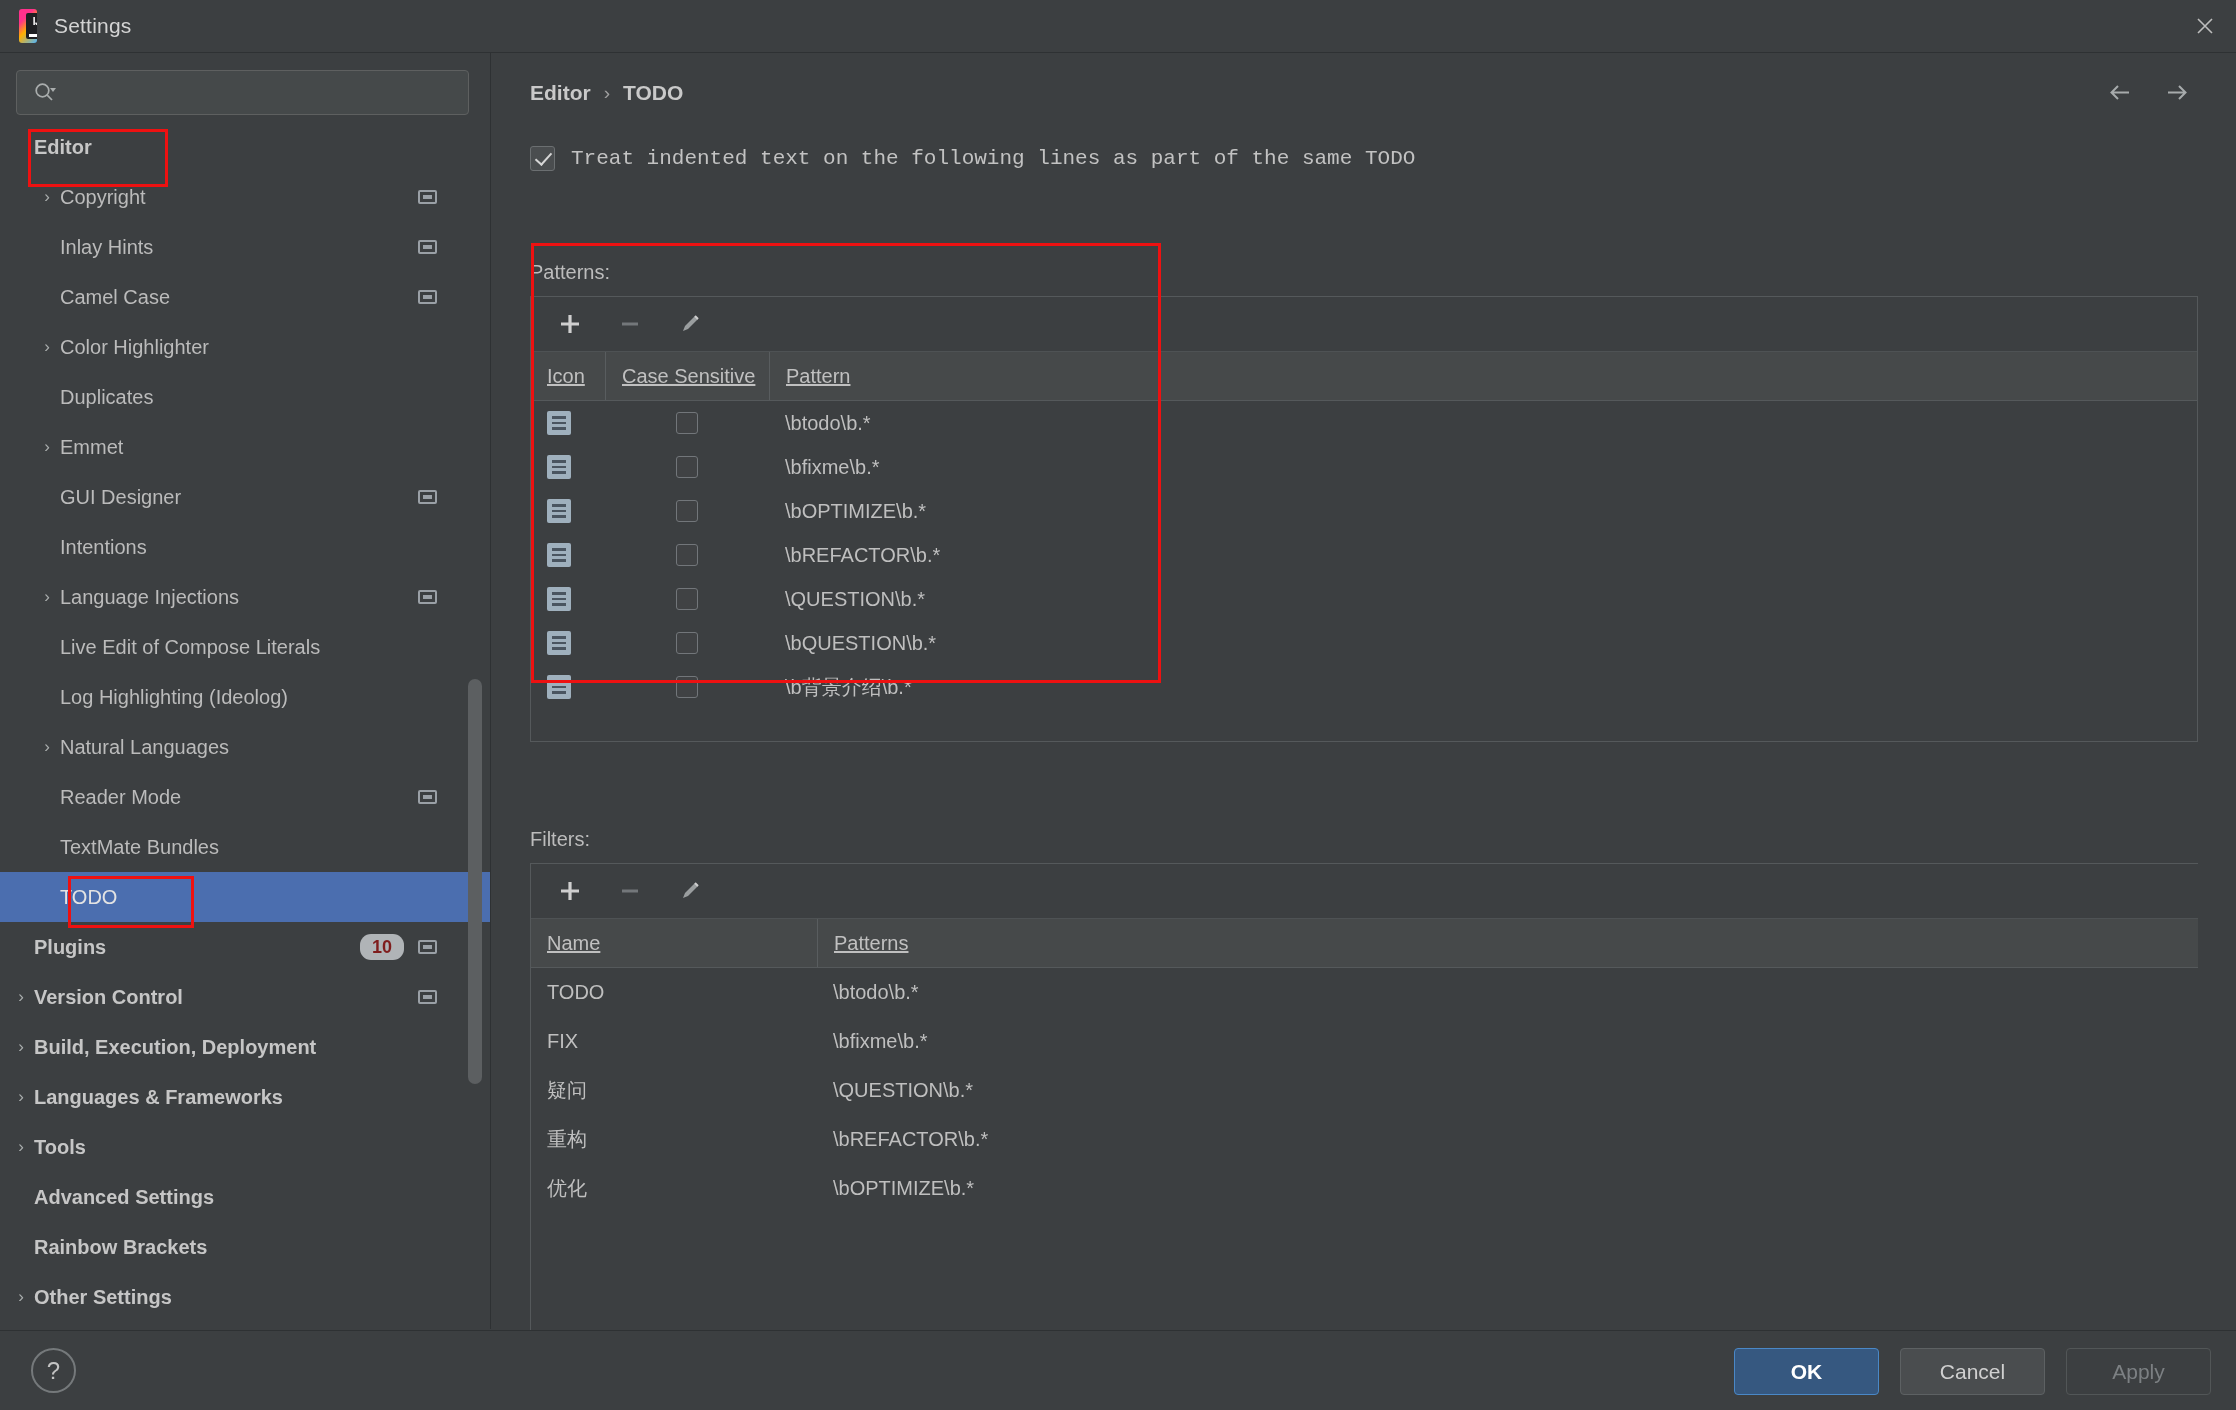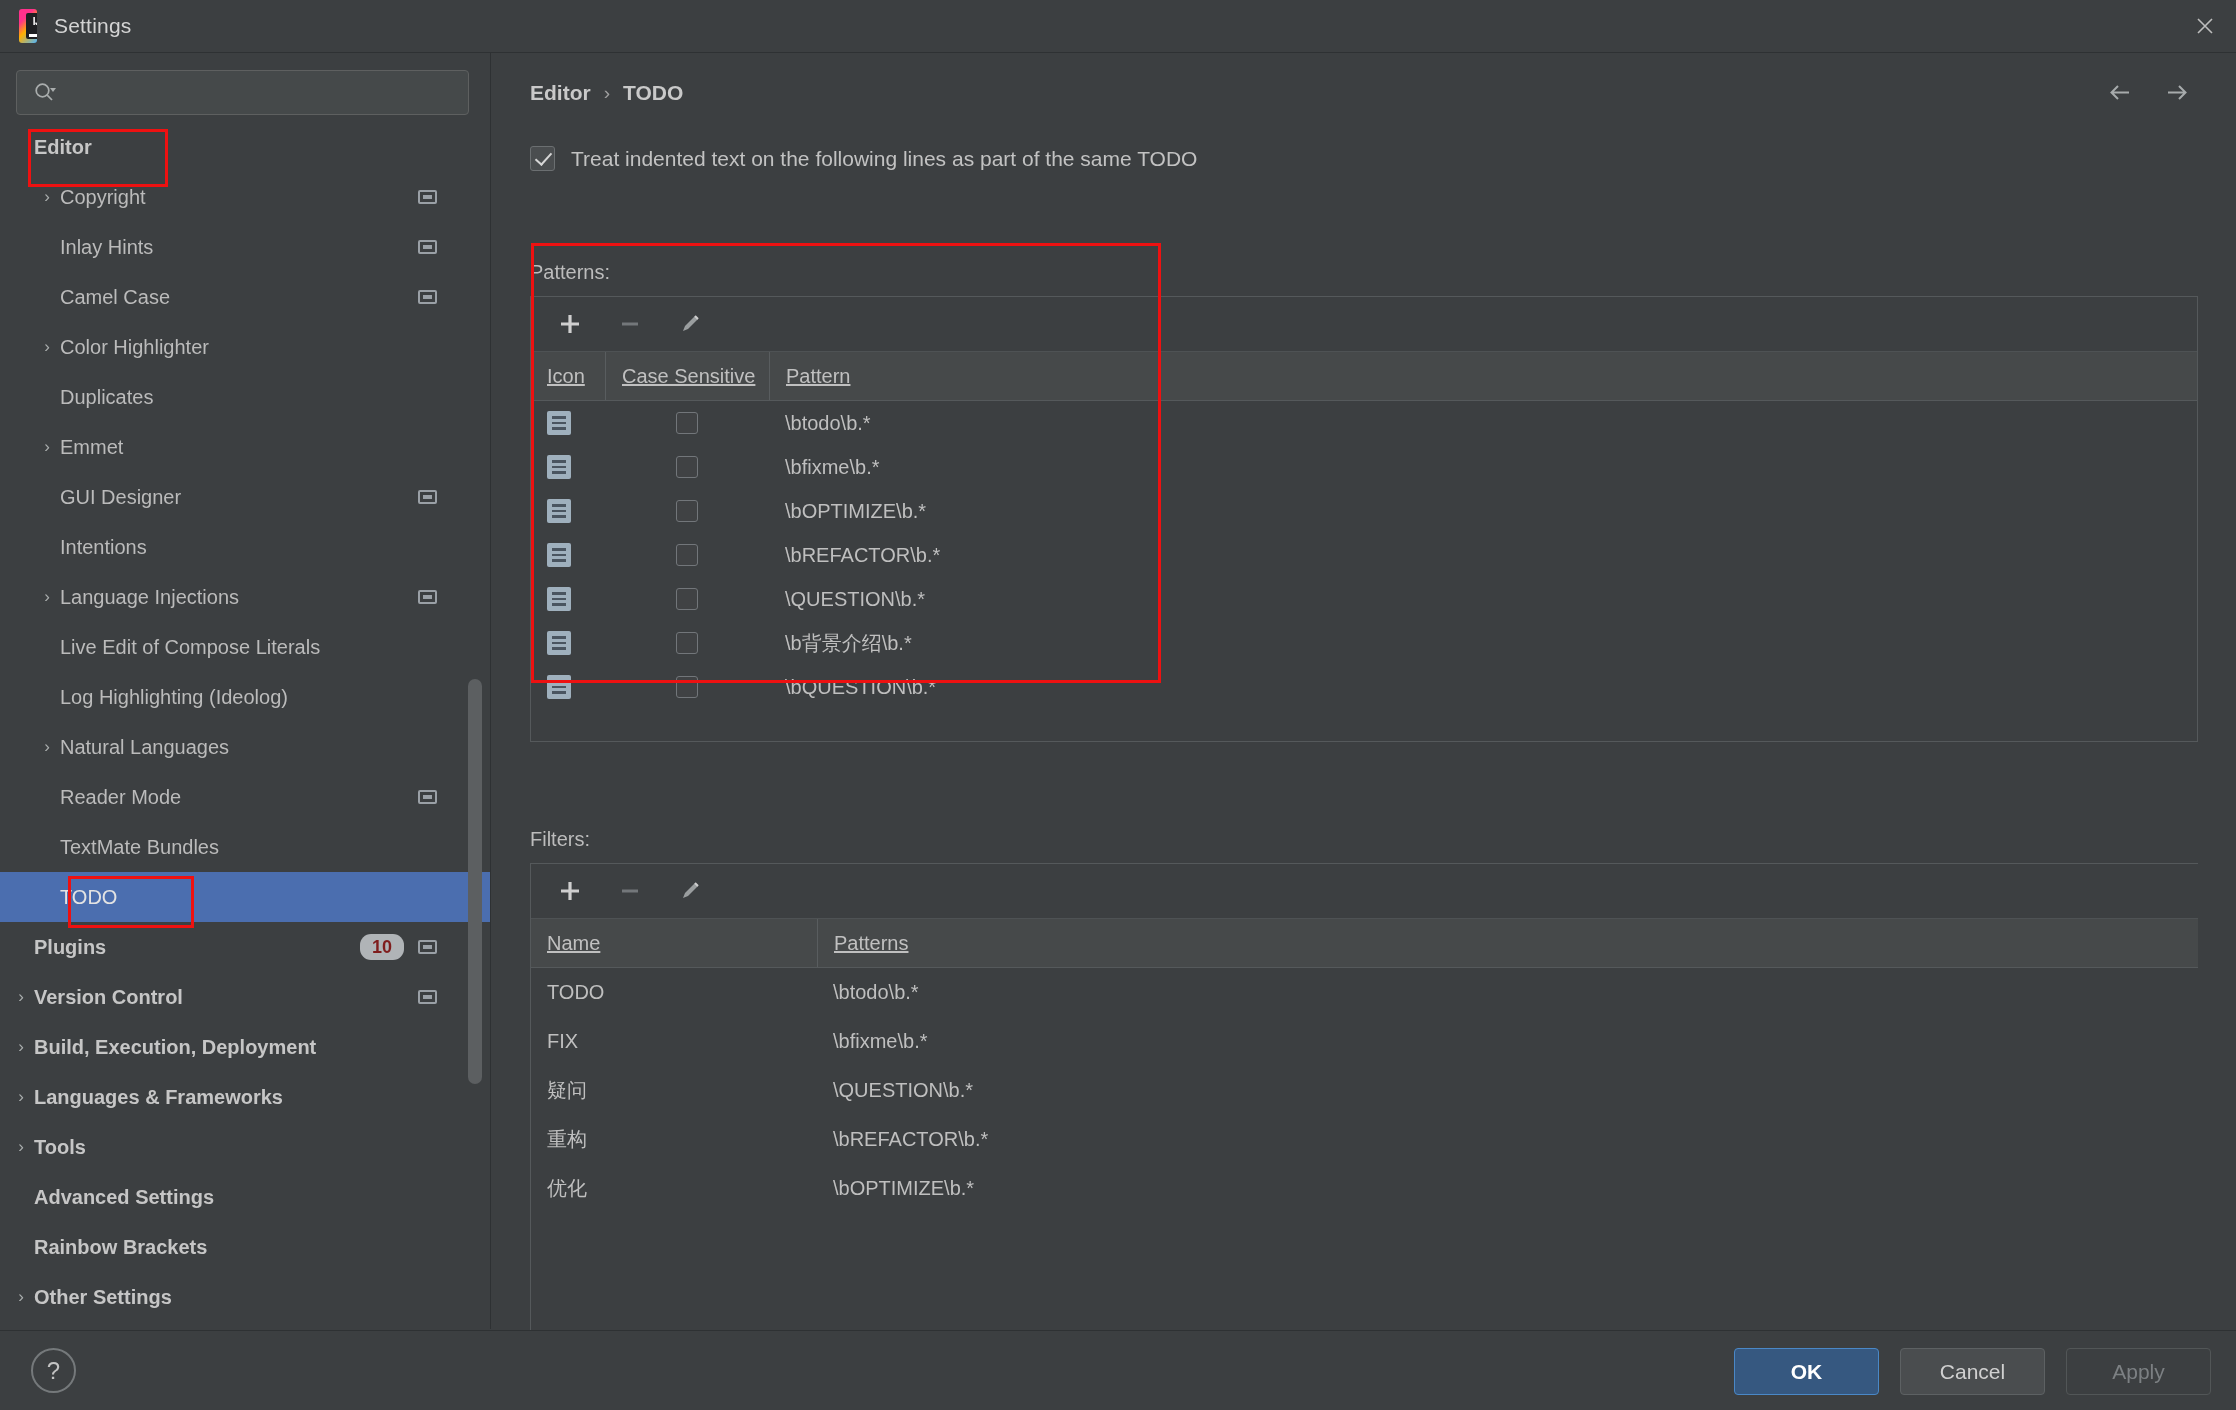--- a/index.html
+++ b/index.html
@@ -115,21 +115,21 @@
     display: flex; align-items: center; gap: 13px;
   }
   #breadcrumb .sep { color: #a0a0a0; font-weight: normal; font-size: 19px; }
   #nav-arrows {
     position: absolute; right: 46px; top: 26px; display: flex; gap: 29px;
   }
   #nav-arrows .nav { cursor: pointer; }
   #nav-arrows svg { width: 27px; height: 27px; }
 
   #cb-row {
-    position: absolute; left: 38px; top: 93px; display: flex; align-items: center; cursor: pointer;
+    position: absolute; left: 38px; top: 93px; display: flex; align-items: center; cursor: pointer; font-family: Liberation Mono, monospace;
   }
   .chk {
     width: 25px; height: 25px; border: 1px solid #6b6f71; border-radius: 3px;
     background: #4a4d4f; position: relative; min-width: 25px;
   }
   .chk.checked::after {
     content: ""; position: absolute; left: 8px; top: 2px; width: 7px; height: 14px;
     border: solid #d6d6d6; border-width: 0 2.5px 2.5px 0; transform: rotate(42deg);
   }
   #cb-row .txt { margin-left: 16px; font-size: 21px; color: #c2c2c2; }
@@ -458,34 +458,34 @@
             <div class="td" style="width: 74px;">
               <span class="pattern-icon">
                 <i></i>
                 <i></i>
                 <i></i>
               </span>
             </div>
             <div class="td" style="width: 164px; justify-content: center; padding-left: 0px;">
               <span class="chk-sm"></span>
             </div>
+            <div class="td" style="flex: 1 1 0%;">\bQUESTION\b.*</div>
+          </div>
+          <div class="trow">
+            <div class="td" style="width: 74px;">
+              <span class="pattern-icon">
+                <i></i>
+                <i></i>
+                <i></i>
+              </span>
+            </div>
+            <div class="td" style="width: 164px; justify-content: center; padding-left: 0px;">
+              <span class="chk-sm"></span>
+            </div>
             <div class="td" style="flex: 1 1 0%;">\b背景介绍\b.*</div>
-          </div>
-          <div class="trow">
-            <div class="td" style="width: 74px;">
-              <span class="pattern-icon">
-                <i></i>
-                <i></i>
-                <i></i>
-              </span>
-            </div>
-            <div class="td" style="width: 164px; justify-content: center; padding-left: 0px;">
-              <span class="chk-sm"></span>
-            </div>
-            <div class="td" style="flex: 1 1 0%;">\bQUESTION\b.*</div>
           </div>
         </div>
     </div>
 
     <div class="section-label" style="left:38px; top:775px;">Filters:</div>
 
     <div class="table-frame" id="filters-frame" style="left:38px; top:810px; width:1668px; height:468px; border-right:none; border-bottom:none;">
       <div class="tbl-toolbar">
         <span class="tb-btn">
           <svg viewBox="0 0 26 26">

